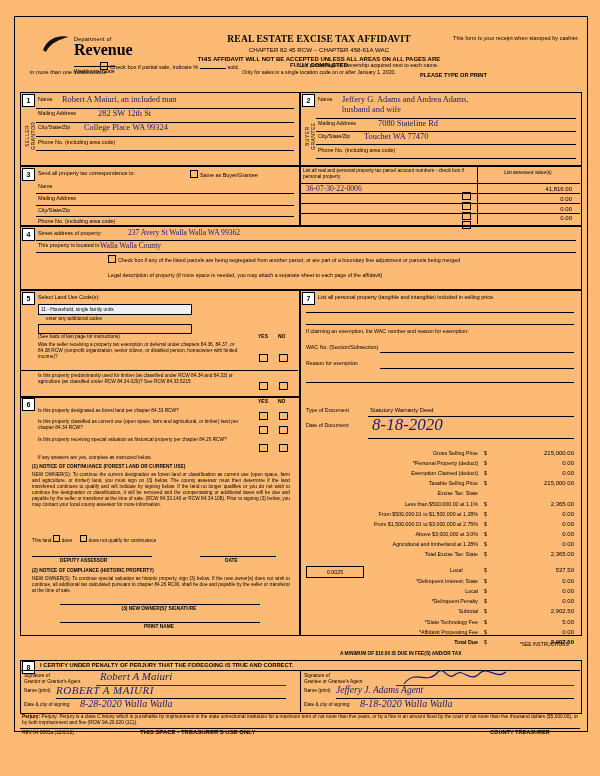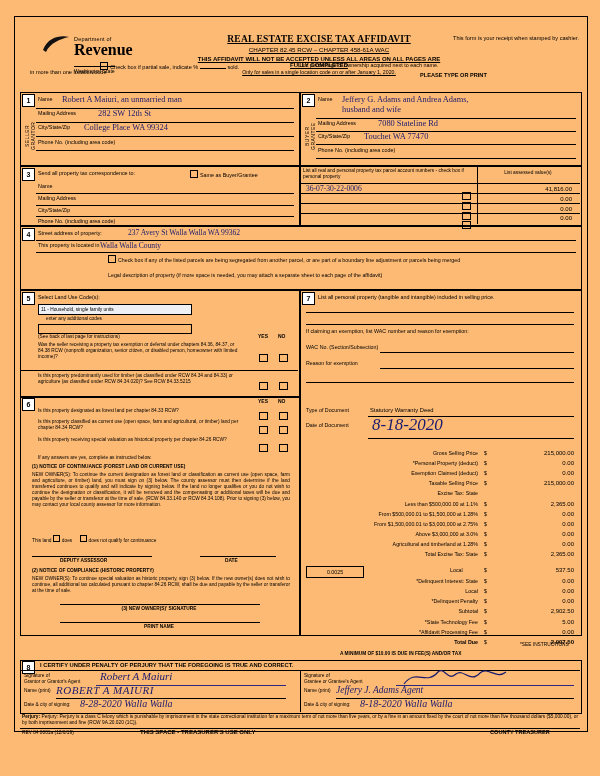--- a/index.html
+++ b/index.html
@@ -6,21 +6,21 @@
   body{width:600px;height:776px;font-family:"Liberation Sans",sans-serif;color:#000;}
   #page{position:relative;width:600px;height:776px;overflow:hidden;background:#fdba74;}
   .doc{position:absolute;left:0;top:0;width:600px;height:750px;}
   .frame{position:absolute;left:14px;top:16px;width:572px;height:714px;border:1px solid #000;}
   .hdr{position:absolute;left:14px;top:16px;width:572px;height:72px;}
   .logo{position:absolute;left:60px;top:20px;width:110px;}
   .logo .dept{font-size:5.5px;letter-spacing:.2px;}
   .logo .rev{font-size:16px;font-weight:bold;font-family:"Liberation Serif",serif;margin-top:-1px;}
   .logo .wa{font-size:5.2px;border-top:1px solid #000;display:inline-block;padding-top:1px;margin-top:0px;}
   .swoop{position:absolute;left:28px;top:18px;width:28px;height:20px;}
-  .title{position:absolute;left:180px;top:18px;width:250px;text-align:center;text-decoration:underline;}
+  .title{position:absolute;left:180px;top:18px;width:250px;text-align:center;}
   .title .t1{font-size:9.5px;font-weight:bold;font-family:"Liberation Serif",serif;letter-spacing:.2px;}
   .title .t2{font-size:6.2px;margin-top:2px;}
   .title .t3{font-size:6px;font-weight:bold;margin-top:3px;}
   .title .t4{font-size:5.2px;margin-top:1px;}
   .stampbox{position:absolute;left:432px;top:18px;width:140px;text-align:center;font-size:5.6px;line-height:1.5;}
   .partial{position:absolute;left:100px;top:62px;font-size:5.6px;}
   .listpct{position:absolute;left:300px;top:62px;font-size:5.6px;}
   .noloc{position:absolute;left:30px;top:69px;font-size:5.6px;}
   .typeprint{position:absolute;left:420px;top:72px;font-size:5.6px;font-weight:bold;}
   .cb{display:inline-block;width:6px;height:6px;border:1px solid #000;vertical-align:-1px;margin-right:2px;}
@@ -72,21 +72,21 @@
     <div class="listpct lbl">List percentage of ownership acquired next to each name.</div>
     <div class="noloc">in more than one location code</div>
     <div class="typeprint">PLEASE TYPE OR PRINT</div>
 
     <div class="frame"></div>
 
     <div class="box" style="left:20px;top:92px;width:278px;height:72px;"></div>
     <div class="num" style="left:22px;top:94px;">1</div>
     <div class="sideways" style="left:24px;top:112px;height:48px;width:10px;">SELLER GRANTOR</div>
     <div style="position:absolute;left:38px;top:96px;" class="lbl">Name</div>
-    <div class="hand" style="position:absolute;left:62px;top:95px;">Robert A Maiuri, an unmarried man</div>
+    <div class="hand" style="position:absolute;left:62px;top:95px;">Robert A Maiuri, an included man</div>
     <div class="line" style="left:36px;top:108px;width:258px;"></div>
     <div style="position:absolute;left:38px;top:110px;" class="lbl">Mailing Address</div>
     <div class="hand" style="position:absolute;left:98px;top:109px;">282 SW 12th St</div>
     <div class="line" style="left:36px;top:122px;width:258px;"></div>
     <div style="position:absolute;left:38px;top:124px;" class="lbl">City/State/Zip</div>
     <div class="hand" style="position:absolute;left:84px;top:123px;">College Place WA 99324</div>
     <div class="line" style="left:36px;top:136px;width:258px;"></div>
     <div style="position:absolute;left:38px;top:139px;" class="lbl">Phone No. (including area code)</div>
     <div class="line" style="left:36px;top:150px;width:258px;"></div>
 

